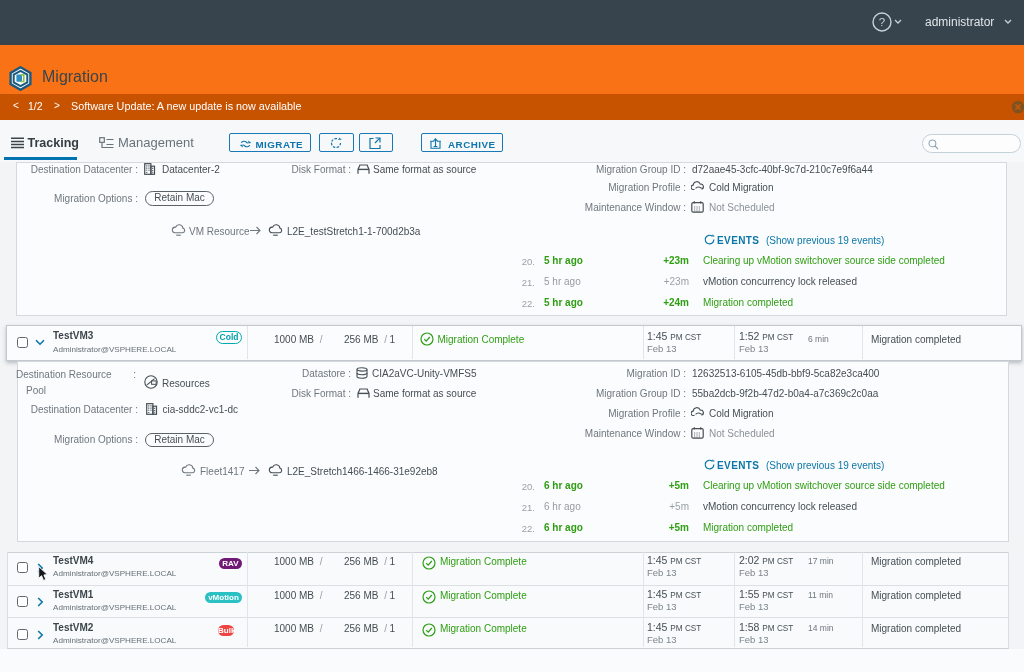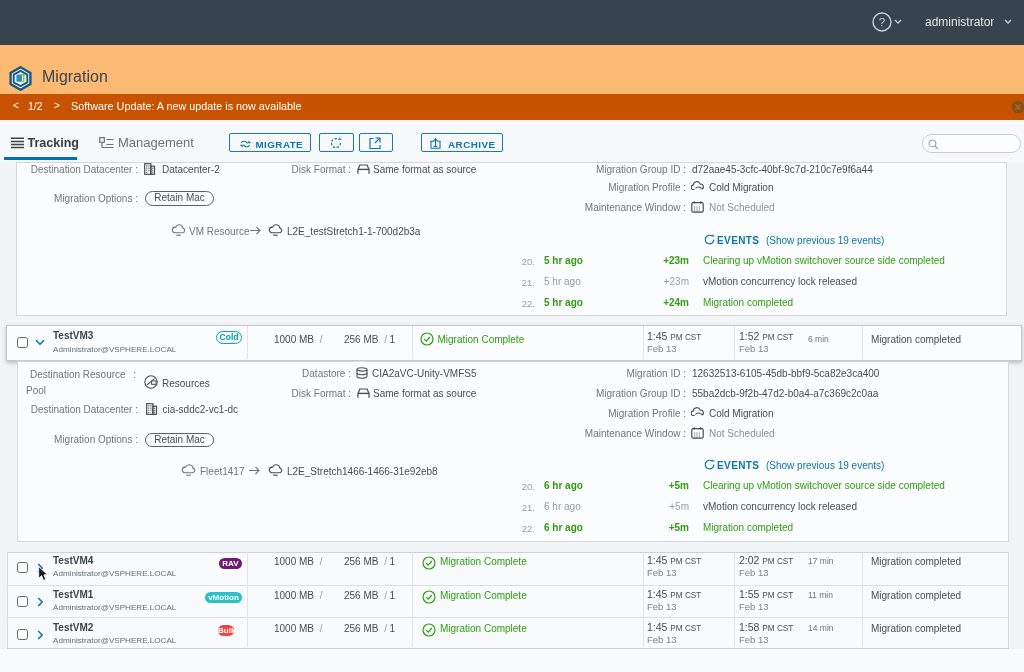--- a/index.html
+++ b/index.html
@@ -1,17 +1,17 @@
 <!DOCTYPE html>
 <html><head><meta charset="utf-8"><style>
 html,body{margin:0;padding:0}
 body{width:1024px;height:672px;overflow:hidden;font-family:"Liberation Sans",sans-serif;background:#fff;position:relative}
 .abs{position:absolute}
 #topbar{position:absolute;left:0;top:0;width:1024px;height:45px;background:#37434d}
-#titleband{position:absolute;left:0;top:45px;width:1024px;height:49px;background:#fdba74}
+#titleband{position:absolute;left:0;top:45px;width:1024px;height:49px;background:#f97316}
 #banner{position:absolute;left:0;top:94px;width:1024px;height:26px;background:#c75300;color:#fff}
 #tabbar{position:absolute;left:0;top:120px;width:1024px;height:42px;background:#f7f8fa}
 #content{position:absolute;left:0;top:162px;width:1024px;height:510px;background:#f3f4f6}
 .panel{position:absolute;background:#fbfcfd;border:1px solid #d5d9dd}
 .lbl{position:absolute;color:#6e777e;font-size:10px;text-align:right;white-space:nowrap}
 .val{position:absolute;color:#454e54;font-size:10px;white-space:nowrap}
 .gray{color:#8b9298}
 .grn{color:#2f9e13}
 .blue{color:#0b76a8}
 .pill{position:absolute;border:1px solid #5a6268;border-radius:8px;color:#454e54;font-size:10px;text-align:center}
@@ -210,21 +210,21 @@
   </svg>
 <div class="mc" style="left:437.5px;top:333.5px">Migration Complete</div>
 <div class="time1" style="left:647px;top:329.5px">1:45 <span>PM CST</span></div>
 <div class="time2" style="left:647px;top:343px">Feb 13</div>
 <div class="time1" style="left:739px;top:329.5px">1:52 <span>PM CST</span></div>
 <div class="time2" style="left:739px;top:343px">Feb 13</div>
 <div class="dur" style="left:808px;width:50px;top:333.5px">6 min</div>
 <div class="stat" style="left:871px;top:333.5px">Migration completed</div>
 
 <div class="panel" style="left:17px;top:361px;width:990px;height:179px"></div>
-<div class="lbl" style="left:30px;top:369px;width:93px;text-align:right">Destination Resource</div>
+<div class="lbl" style="left:16px;top:369px;width:93px;text-align:right">Destination Resource</div>
 <div class="lbl" style="left:26px;top:385px;text-align:left;width:40px">Pool</div>
 <div class="lbl" style="left:128px;top:369px;width:8px">:</div>
 <svg class="icn" style="left:144px;top:375px" width="14" height="14" viewBox="0 0 14 14">
     <circle cx="7" cy="7" r="6.2" fill="none" stroke="#454e54" stroke-width="1.1"></circle>
     <path d="M3 9.8L10.5 3.6" stroke="#454e54" stroke-width="1.1"></path>
     <rect x="7.6" y="5.9" width="4.6" height="3.4" fill="#fbfcfd" stroke="#454e54" stroke-width="1"></rect>
   </svg>
 <div class="val" style="left:162px;top:377.5px">Resources</div>
 <div class="lbl" style="left:221px;width:130px;top:368px">Datastore :</div>
 <svg class="icn" style="left:356px;top:367px" width="12" height="12" viewBox="0 0 12 12">

